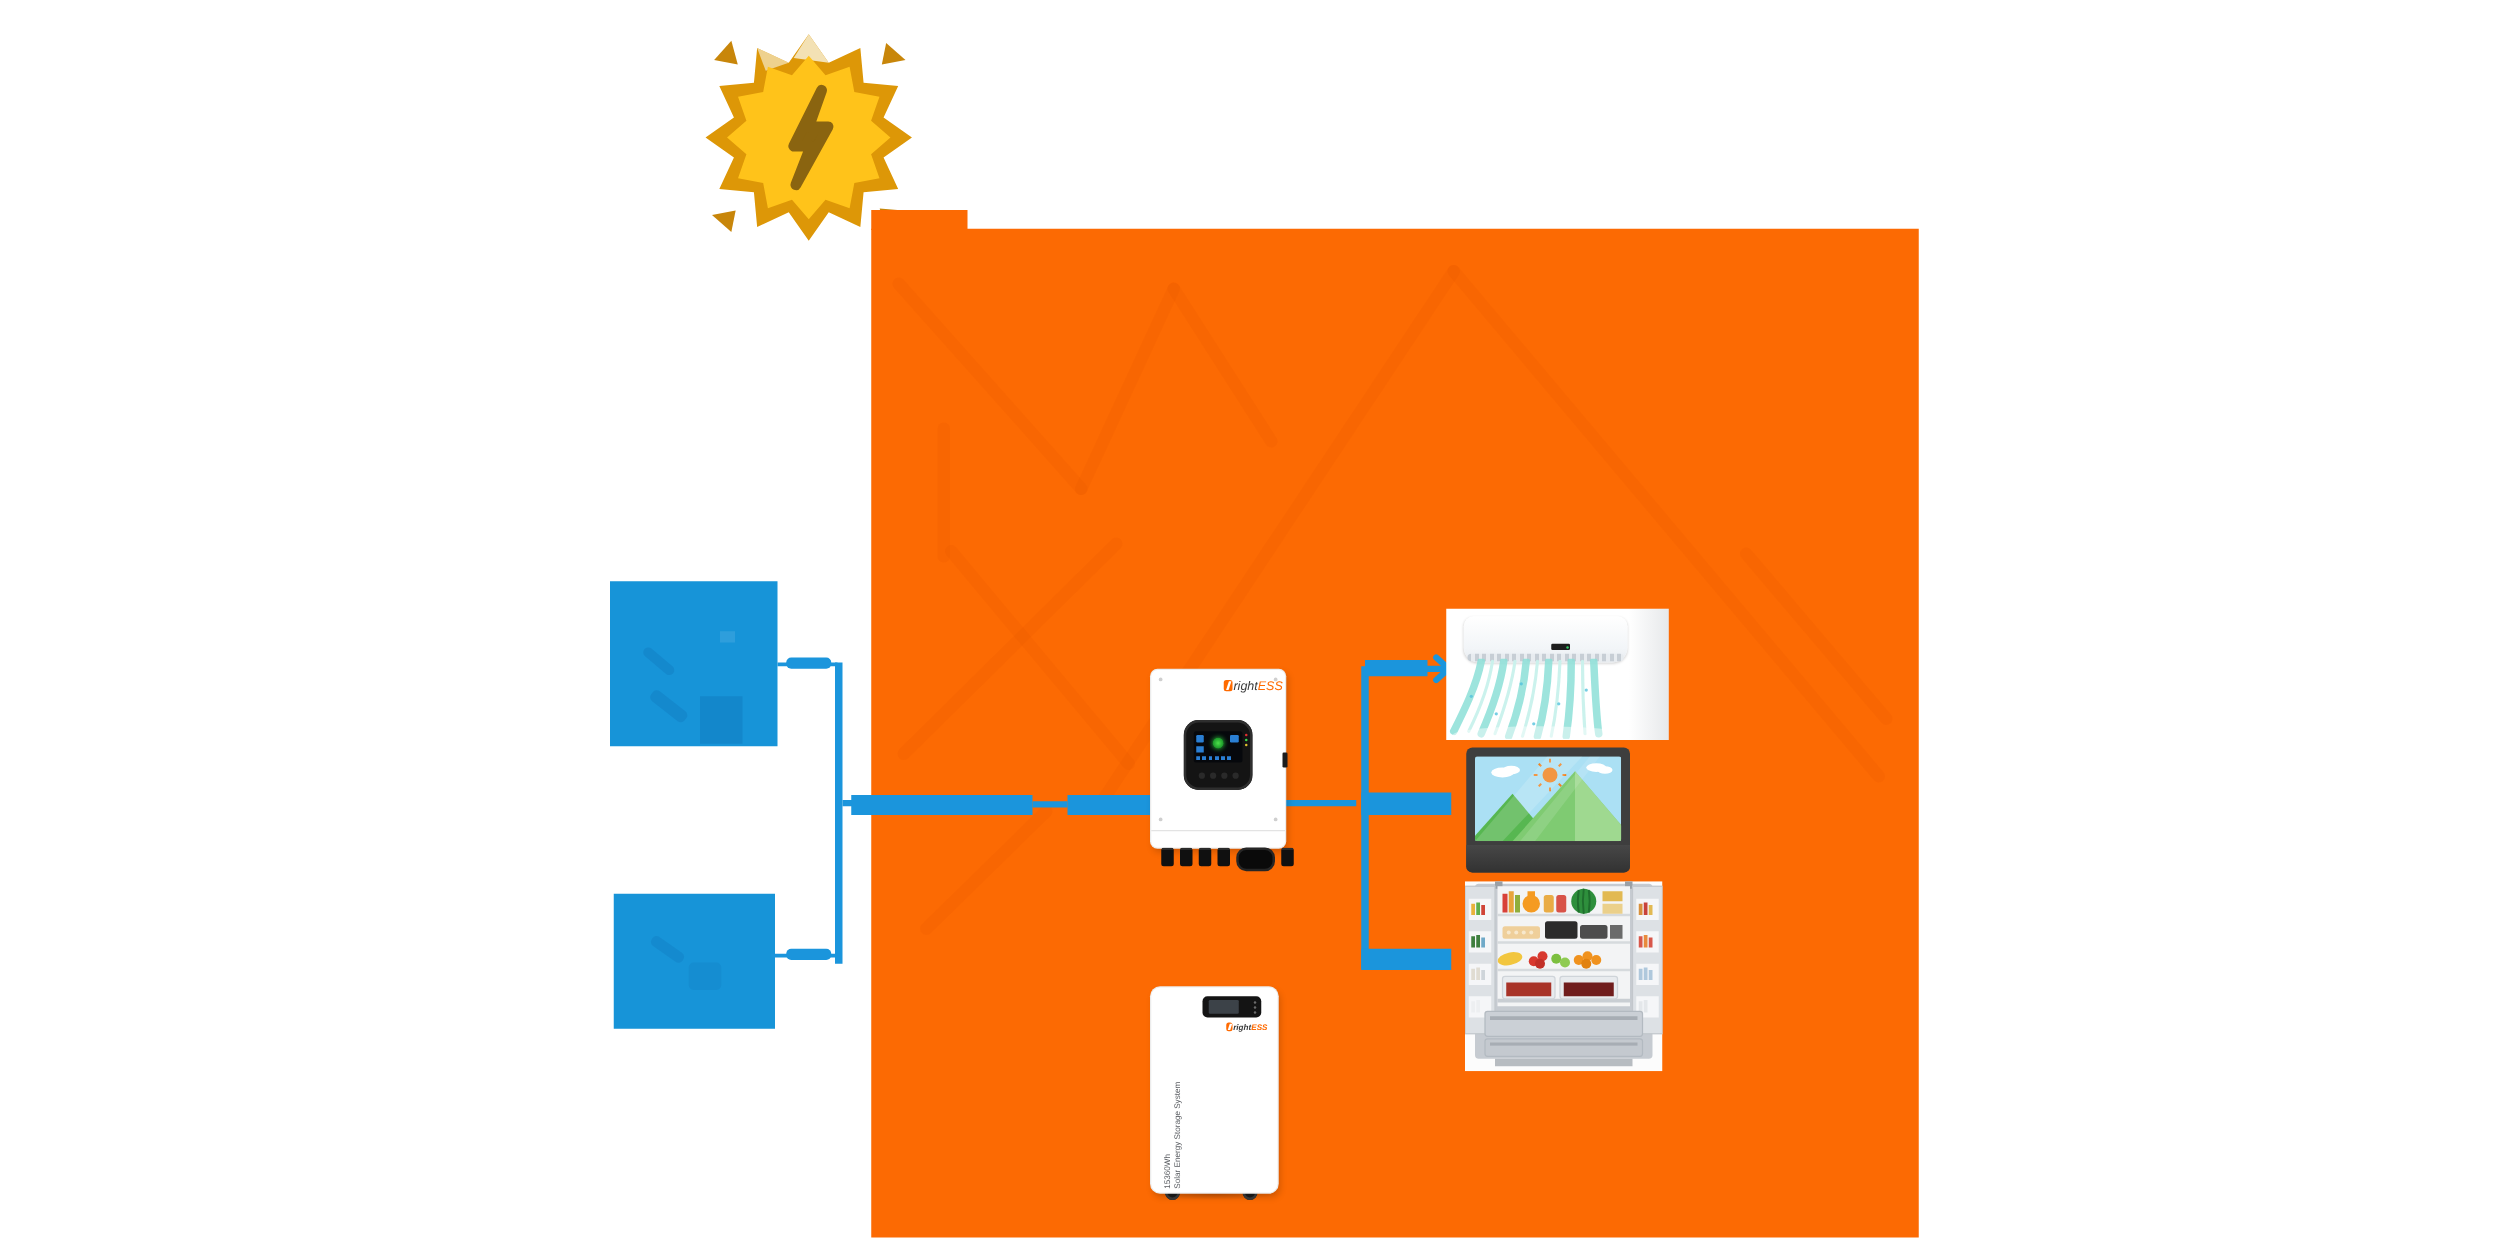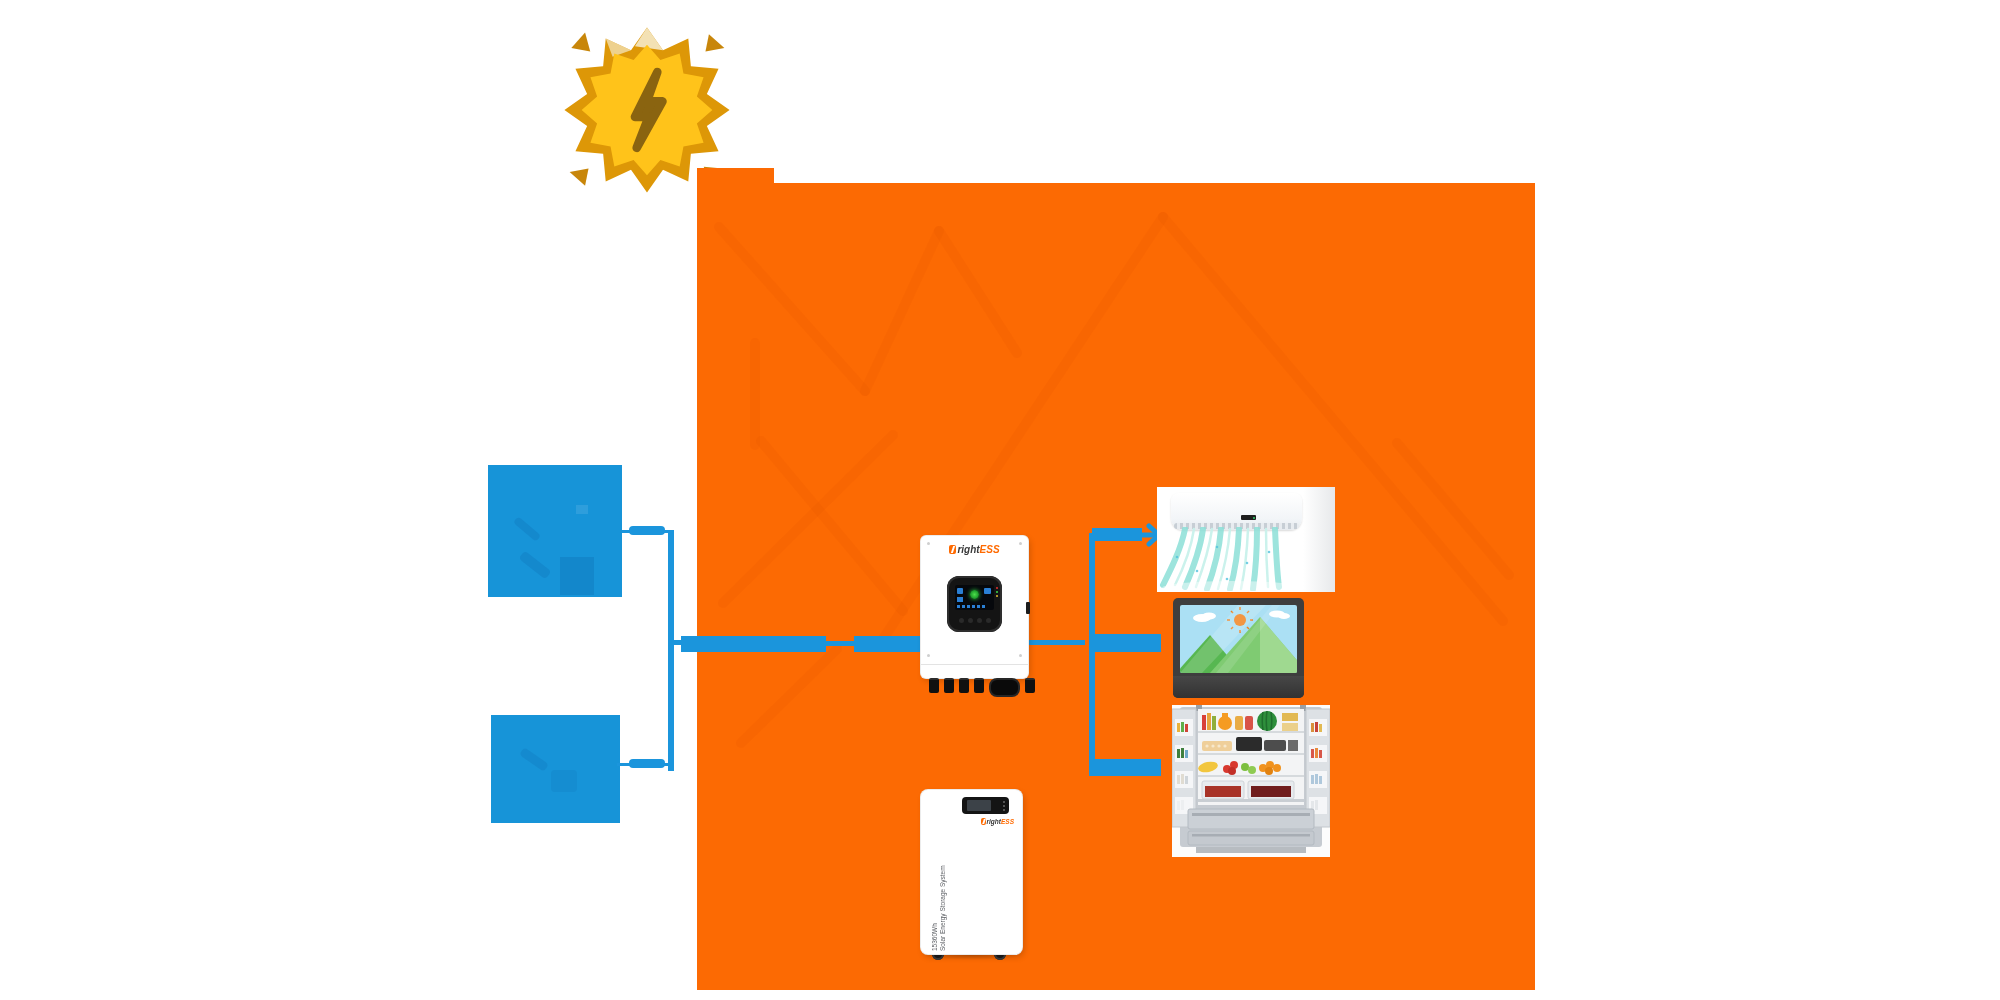--- a/index.html
+++ b/index.html
@@ -34,21 +34,21 @@
   .l-trunk-bar2{left:854px;top:636px;width:67px;height:16px;}
   .l-right-thin{left:1028px;top:640px;width:57px;height:5px;}
   .l-right-vert{left:1089px;top:533px;width:6px;height:242px;}
   .l-ac-bar{left:1092px;top:528px;width:50px;height:13px;}
   .l-tv-bar{left:1089px;top:634px;width:72px;height:18px;}
   .l-fr-bar{left:1089px;top:759px;width:72px;height:17px;}
   .ac-arrow{left:1140px;top:523px;width:28px;height:24px;}
   
   .inverter{left:921px;top:536px;width:107px;height:142px;background:#fff;border-radius:5px;
             box-shadow:0 0 0 1px #ececec,2px 3px 6px rgba(0,0,0,.18);}
-  .inv-logo{left:0;top:8px;width:100%;text-align:center;font-size:10px;font-weight:bold;font-style:italic;color:#3a3a3a;}
+  .inv-logo{left:0;top:8px;width:100%;text-align:center;font-size:10px;font-weight:normal;font-style:italic;color:#3a3a3a;padding-left:28px;}
   .bmark{display:inline-block;width:7px;height:9px;background:#FF6A00;border-radius:2px;margin-right:1px;vertical-align:-1px;position:relative;overflow:hidden;}
   .bmark::after{content:"";position:absolute;left:3px;top:1px;width:2px;height:7px;background:#fff;transform:skewX(-18deg);}
   .bmark-sm{width:5px;height:7px;}
   .bmark-sm::after{left:2px;width:1.5px;height:5px;}
   .ess{color:#FF6A00;}
   .inv-mod{left:26px;top:40px;width:55px;height:56px;background:#141414;border-radius:12px;box-shadow:inset 0 0 0 2px #2e2e2e;}
   .inv-lcd{left:8px;top:9px;width:39px;height:25px;background:#06080c;border-radius:2px;}
   .lcd-ic1{left:2px;top:3px;width:6px;height:6px;background:#2A7FD4;border-radius:1px;}
   .lcd-ic2{left:2px;top:12px;width:6px;height:5px;background:#2A7FD4;}
   .lcd-green{left:15px;top:5px;width:9px;height:9px;border-radius:50%;

